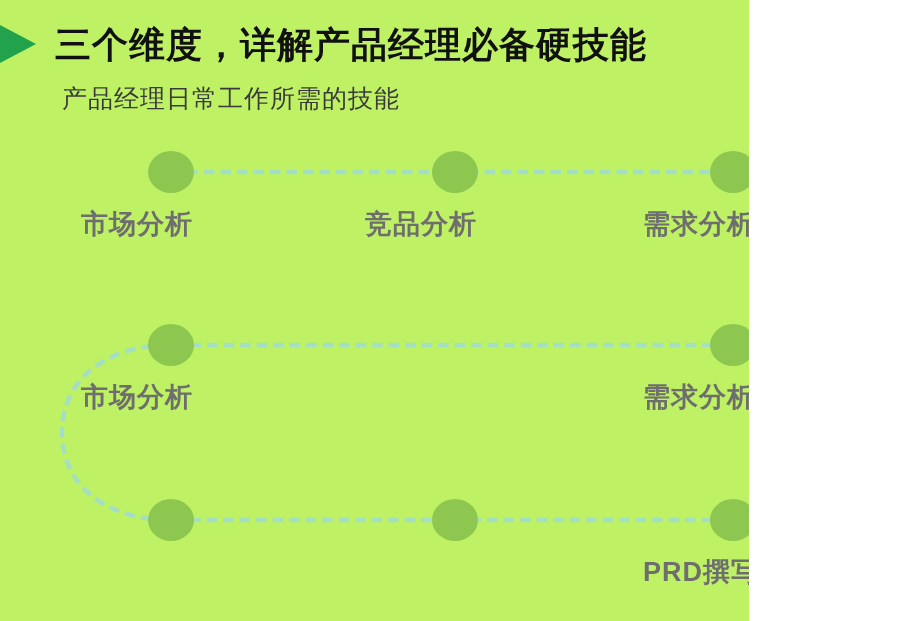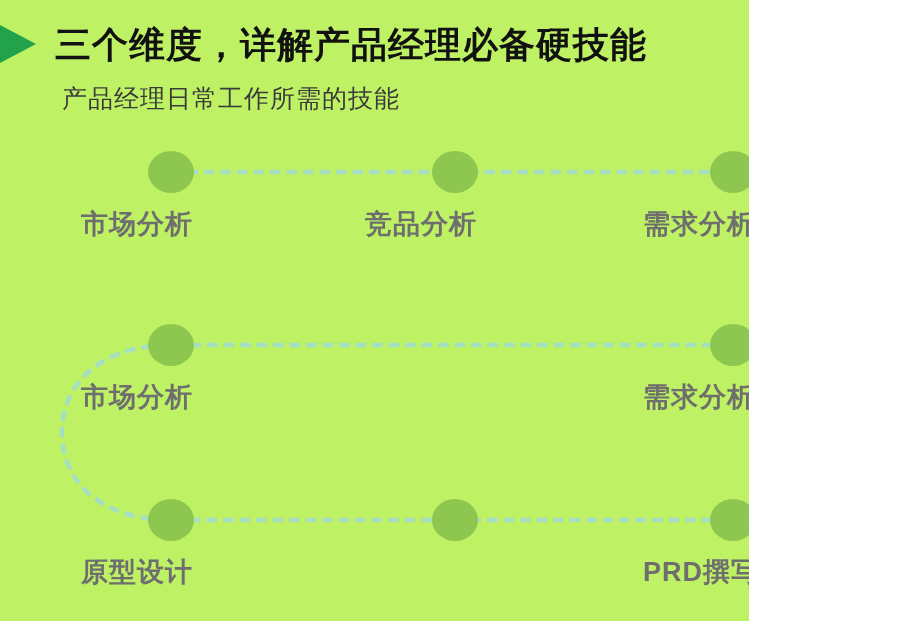--- a/index.html
+++ b/index.html
@@ -125,21 +125,20 @@
     <div class="dot"></div>
     <div class="label">市场分析</div>
   </div>
   <div class="node col3 row2">
     <div class="dot"></div>
     <div class="label">需求分析</div>
   </div>
 
   <div class="node col1 row3">
     <div class="dot"></div>
-    <div class="label">原型设计</div>
   </div>
   <div class="node col2 row3">
     <div class="dot"></div>
   </div>
   <div class="node col3 row3">
     <div class="dot"></div>
     <div class="label">PRD撰写</div>
   </div>
 
 </div>

